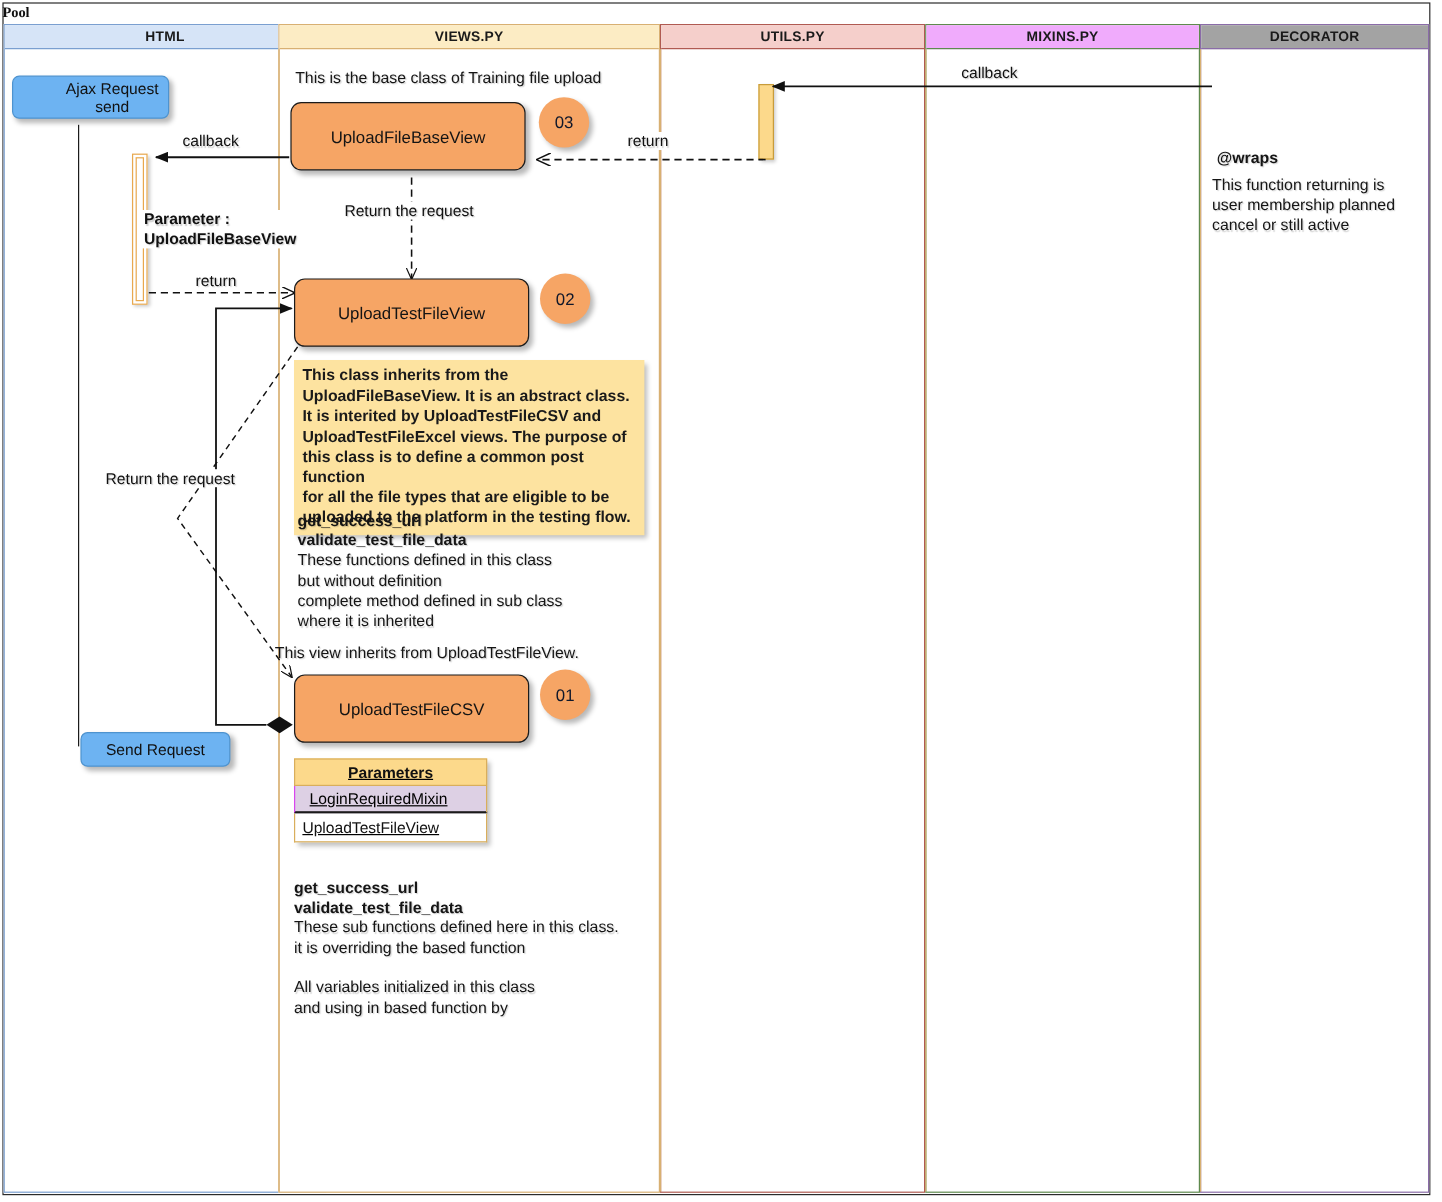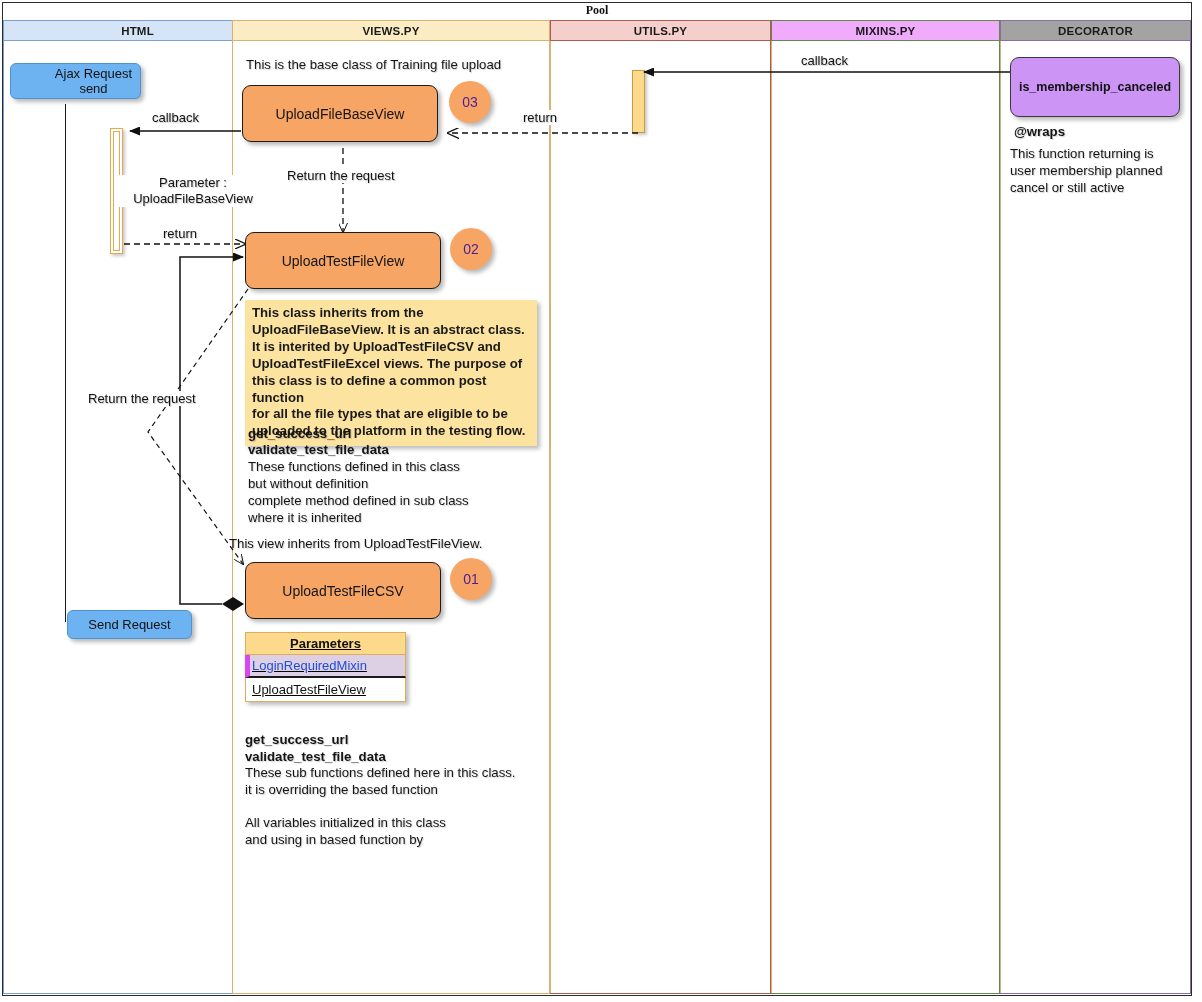--- a/index.html
+++ b/index.html
@@ -24,21 +24,20 @@
     width: 1190px; height: 994px;
     border: 1px solid #2b2b2b;
     box-sizing: border-box;
     background: #ffffff;
   }
   #pool-title {
     position: absolute;
     left: 2px; top: 2px;
     width: 1190px; height: 16px;
     line-height: 16px;
-    text-align: center;
     font-family: "Liberation Serif", serif;
     font-weight: bold;
     font-size: 12px;
     color: #111;
   }
 
   
   .lane {
     position: absolute;
     top: 20px;
@@ -126,21 +125,21 @@
   
   .badge {
     position: absolute;
     width: 42px; height: 42px;
     border-radius: 50%;
     background: #f6a565;
     display: flex;
     align-items: center;
     justify-content: center;
     font-size: 14px;
-    color: #4c1d95;
+    color: #0f172a;
     box-shadow: 3px 3px 4px rgba(0,0,0,.28);
   }
 
   
   .note {
     position: absolute;
     background: #fde3a0;
     padding: 5px 7px 6px 7px;
     box-sizing: border-box;
     font-size: 13.2px;
@@ -164,21 +163,21 @@
   
   .alabel {
     position: absolute;
     font-size: 13px;
     color: #111;
     background: #ffffff;
     padding: 0 2px;
     white-space: pre;
     text-shadow: 1px 1px 1px rgba(0,0,0,.20);
   }
-  .alabel.b { font-weight: normal; text-align: center; line-height: 16px; }
+  .alabel.b { font-weight: bold; line-height: 16px; }
 
   
   #params-table {
     position: absolute;
     left: 245px; top: 632px;
     width: 161px;
     box-sizing: border-box;
     box-shadow: 3px 3px 4px rgba(0,0,0,.25);
     font-size: 13px;
     text-decoration: underline;
@@ -186,25 +185,25 @@
   #params-table .ph {
     background: #fcd98b;
     border: 1px solid #d9ae5c;
     text-align: center;
     font-weight: bold;
     padding: 3px 0;
     color: #111;
   }
   #params-table .prow-a {
     background: #ddd0e4;
-    border-left: 5px solid #d946ef;
+    border-left: 1px solid #d946ef;
     border-right: 1px solid #d9ae5c;
     border-bottom: 2px solid #1b1b1b;
-    padding: 3px 2px;
-    color: #1d4ed8;
+    padding: 3px 12px;
+    color: #000000;
   }
   #params-table .prow-b {
     background: #ffffff;
     border: 1px solid #d9ae5c;
     border-top: none;
     padding: 4px 6px;
     color: #111;
   }
 
   
@@ -359,22 +358,19 @@
   <div class="ftext b" style="left:245px; top:749px;">validate_test_file_data</div>
   <div class="ftext" style="left:245px; top:765px;">These sub functions defined here in this class.
 it is overriding the based function</div>
   <div class="ftext" style="left:245px; top:815px;">All variables initialized in this class
 and using in based function by</div>
 
   <div class="alabel" style="left:521px; top:110px;">return</div>
 
   <div class="alabel" style="left:799px; top:53px;">callback</div>
 
-  <div class="nodebox purple" style="left:1010px; top:57px; width:170px; height:60px;">
-    <span>is_membership_canceled</span>
-  </div>
 
   <div class="ftext b" style="left:1014px; top:124px;">@wraps</div>
   <div class="ftext" style="left:1010px; top:146px;">This function returning is
 user membership planned
 cancel or still active</div>
 
 </div>
 
 </body></html>

